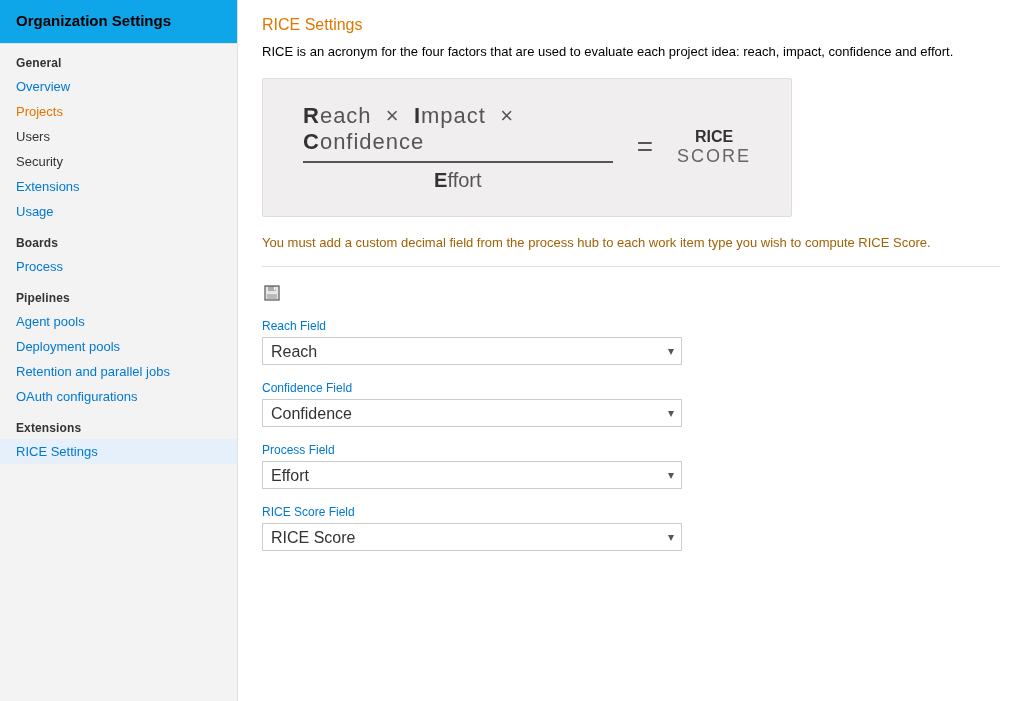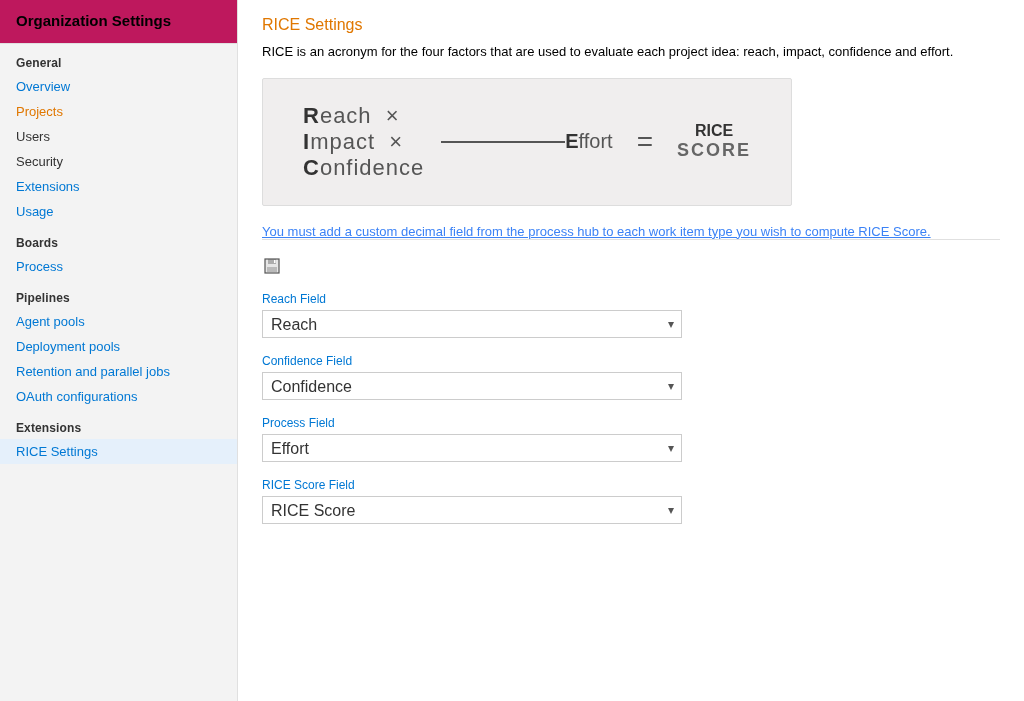--- a/index.html
+++ b/index.html
@@ -13,21 +13,21 @@
       border-right: 1px solid #e0e0e0;
       overflow-y: auto;
       padding: 0;
     }
     .sidebar-title {
       font-size: 15px;
       font-weight: 600;
       padding: 12px 16px 14px 16px;
       color: #000;
       border-bottom: 1px solid #e0e0e0;
-      background: #be185d;
+      background: #0ea5e9;
     }
     .sidebar-section-label {
       font-size: 12px;
       font-weight: 700;
       color: #333;
       padding: 12px 16px 4px 16px;
       letter-spacing: 0.01em;
     }
     .sidebar-item {
       display: block;
@@ -70,21 +70,21 @@
       border-radius: 2px;
       display: flex;
       align-items: center;
       justify-content: center;
       padding: 24px 40px;
       margin-bottom: 18px;
       max-width: 530px;
     }
     .rice-fraction {
       display: flex;
-      flex-direction: row;
+      flex-direction: column;
       align-items: center;
       font-size: 22px;
       color: #555;
       font-weight: 300;
     }
     .rice-numerator {
       font-size: 22px;
       letter-spacing: 1px;
     }
     .rice-numerator b { font-weight: 700; color: #333; }
@@ -105,31 +105,30 @@
       font-weight: 300;
     }
     .rice-score-label {
       font-size: 16px;
       font-weight: 700;
       color: #333;
       text-align: center;
     }
     .rice-score-sub {
       font-size: 18px;
-      font-weight: 700;
+      font-weight: 400;
       color: #666;
       letter-spacing: 2px;
     }
 
     
     .warning-msg {
       font-size: 13px;
-      color: #3b82f6;
-      margin-bottom: 0;
-      text-decoration: underline;
+      color: #a16207;
+      margin-bottom: 16px;
     }
 
     
     .divider {
       border: none;
       border-top: 1px solid #e0e0e0;
       margin-bottom: 16px;
     }
 
     

